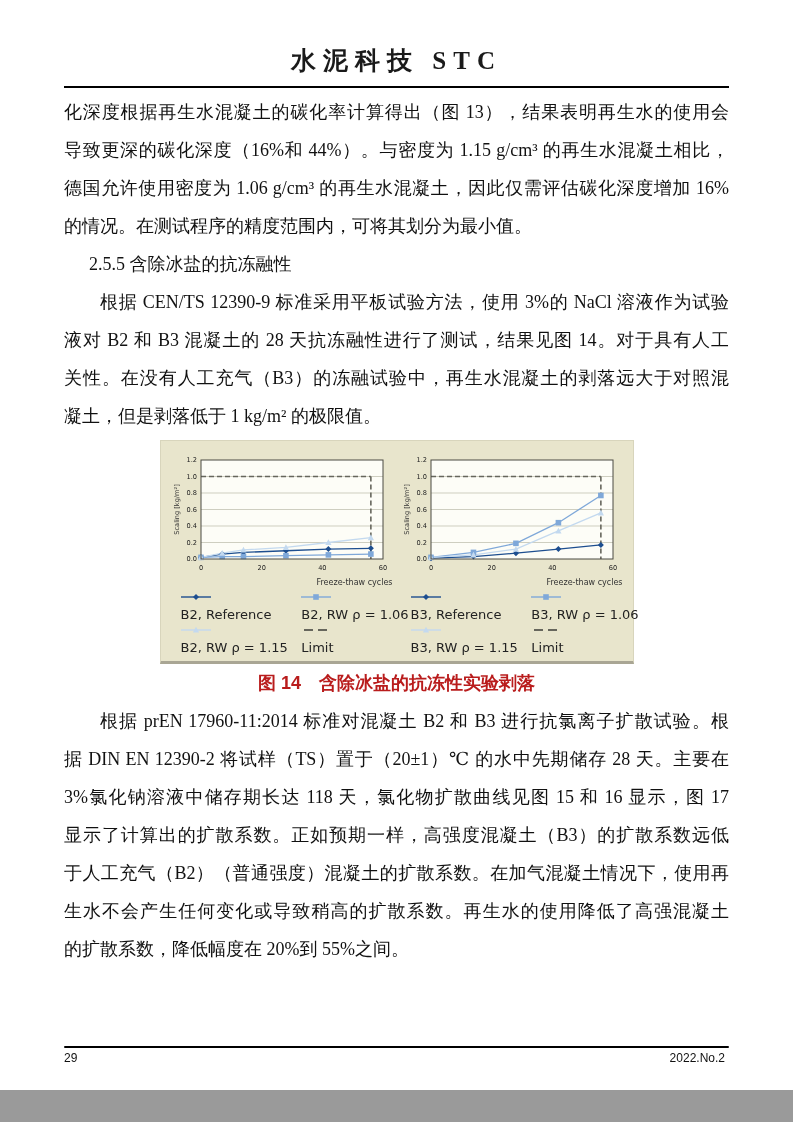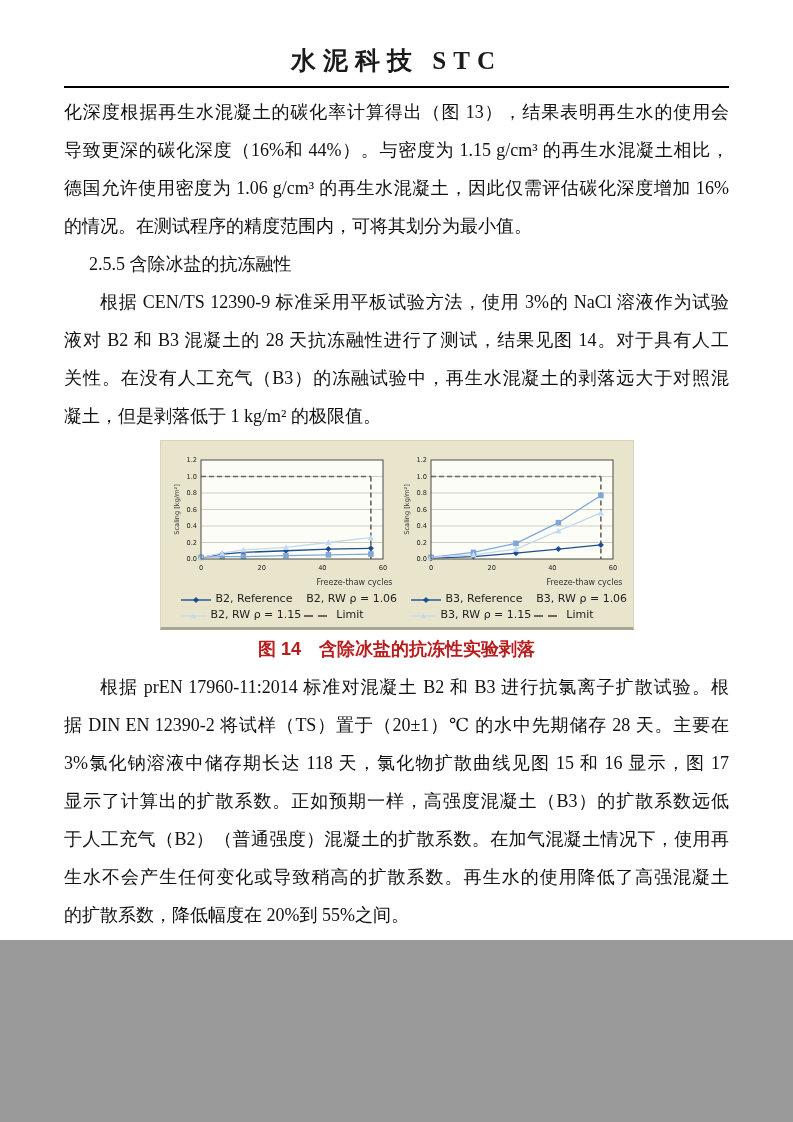--- a/index.html
+++ b/index.html
@@ -1,17 +1,17 @@
 <!DOCTYPE html>
 <html><head>
 <meta charset="utf-8">
 <style>
   html,body{margin:0;padding:0;background:#9a9a9a;}
   .page{
-    position:relative;width:793px;height:940px;margin:0 auto;background:#ffffff;
+    position:relative;width:793px;height:1090px;margin:0 auto;background:#ffffff;
     font-family:"Liberation Serif","DejaVu Serif",serif;color:#141414;overflow:hidden;
   }
   .inner{position:absolute;left:64px;right:64px;top:0;}
   .doc-title{
     text-align:center;padding-top:44px;font-size:25px;font-weight:600;
     letter-spacing:7px;color:#1a1a1a;
   }
   .head-rule{height:2px;background:#000;margin-top:9px;}
   .body-content{margin-top:5px;}
   .line{
@@ -31,22 +31,22 @@
   .chart svg{display:block;}
   .xlabel{
     text-align:right;font-family:"DejaVu Sans",sans-serif;font-size:8px;color:#333;
     margin-top:-1px;
   }
   .legend{
     display:grid;grid-template-columns:57% 43%;row-gap:3px;
     padding-left:10px;margin-top:5px;
   }
   .legend-item{
-    display:flex;align-items:flex-end;gap:5px;
-    font-family:"DejaVu Sans",sans-serif;font-size:11px;color:#222;white-space:nowrap;
+    display:flex;align-items:flex-start;gap:5px;
+    font-family:"DejaVu Sans",sans-serif;font-size:13px;color:#222;white-space:nowrap;flex-direction:column;
   }
   .caption{
     text-align:center;font-family:"Liberation Sans","DejaVu Sans",sans-serif;
     font-weight:bold;font-size:18px;line-height:38px;height:38px;color:#b91c1c;
   }
   
   .footer{position:absolute;left:64px;right:64px;top:1046px;}
   .foot-rule{height:2px;background:#000;border-radius:2px;}
   .foot-row{
     position:relative;margin-top:3px;

